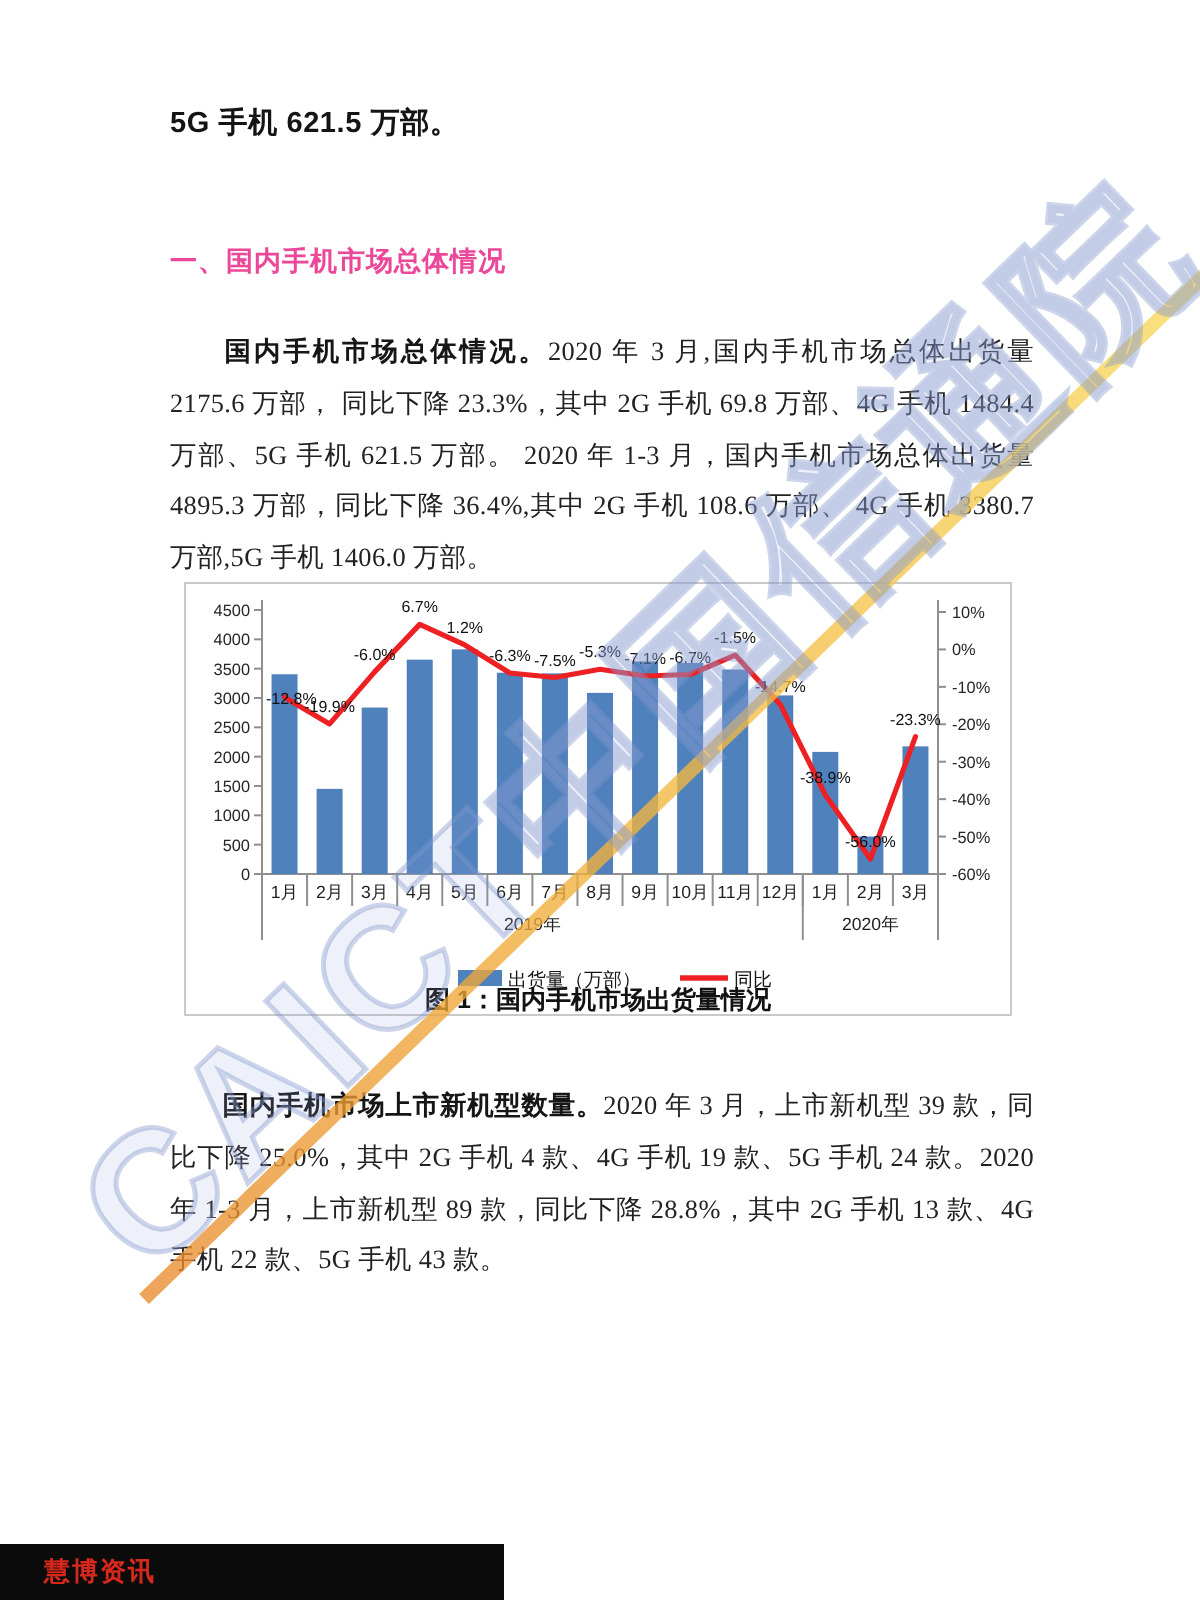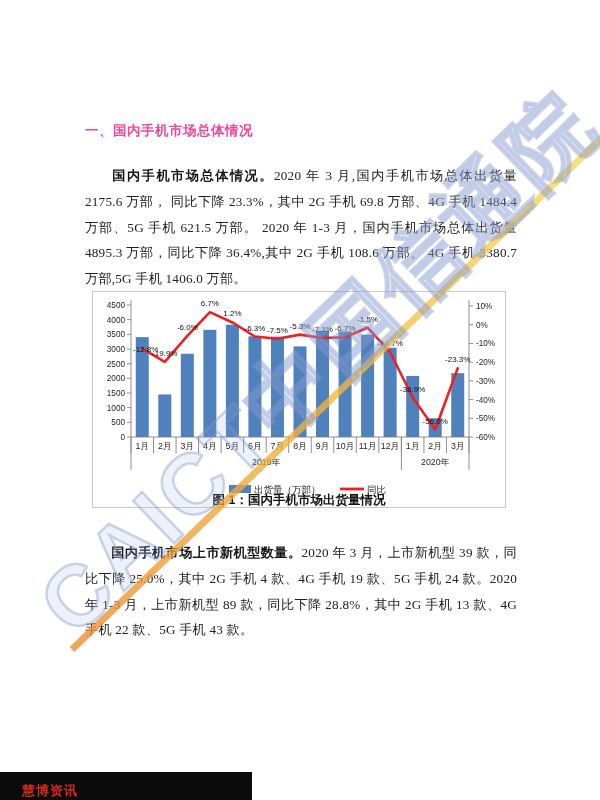--- a/index.html
+++ b/index.html
@@ -48,33 +48,34 @@
     -webkit-text-stroke:2.5px rgba(130,150,206,0.40);
   }
   .watermark-stripe {
     position:absolute; left:72px; top:646px; width:740px; height:7px; z-index:5;
     pointer-events:none; transform:rotate(-44deg); transform-origin:0 50%;
     background:linear-gradient(90deg,#e98b2d 0%,#f2b43c 45%,#f8d95c 100%);
     opacity:0.78;
   }
   .footer-bar {
     position:absolute; left:0; top:772px; width:252px; height:28px;
-    background:#0b0b0b; z-index:8; display:flex; align-items:flex-end;
+    background:#0b0b0b; z-index:8; display:flex; align-items:center;
   }
   .footer-brand {
     margin-left:22px;
     font-family:"Liberation Sans","DejaVu Sans",sans-serif;
     font-weight:bold; font-size:13px; color:#d7281d; letter-spacing:1px;
   }
   svg text { font-family:"Liberation Sans","DejaVu Sans",sans-serif; }
 </style>
 </head>
 <body>
 
 <div class="doc-title">
+  <div>5G 手机 621.5 万部。</div>
 </div>
 
 <div class="section-heading">一、国内手机市场总体情况</div>
 
 <p class="para" id="para1"><span class="indent"></span><b>国内手机市场总体情况。</b><span>2020 年 3 月,国内手机市场总体出货量 2175.6 万部， 同比下降 23.3%，其中 2G 手机 69.8 万部、4G 手机 1484.4 万部、5G 手机 621.5 万部。 2020 年 1-3 月，国内手机市场总体出货量 4895.3 万部，同比下降 36.4%,其中 2G 手机 108.6 万部、 4G 手机 3380.7 万部,5G 手机 1406.0 万部。</span></p>
 
 <div class="chart-box">
   <svg id="chart-svg" width="412" height="215" viewBox="0 0 412 215">
       <line x1="38" y1="8" x2="38" y2="145" stroke="#8f8f8f"></line>
       <line x1="376" y1="8" x2="376" y2="145" stroke="#8f8f8f"></line>

